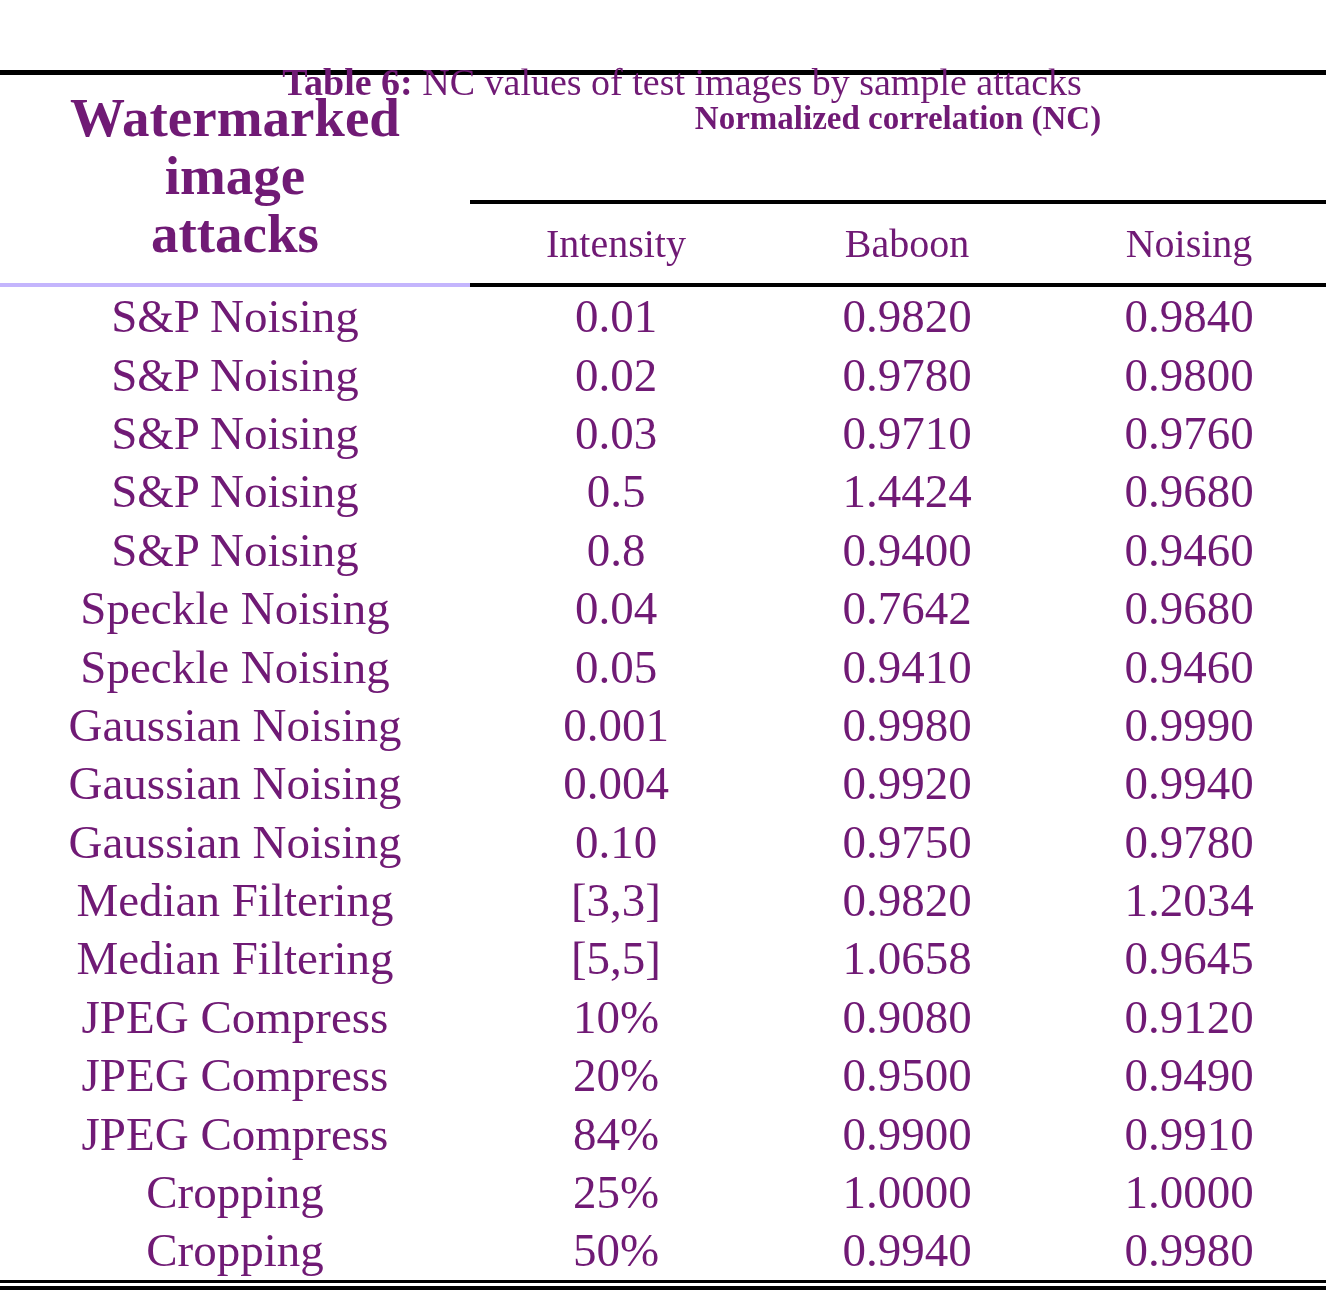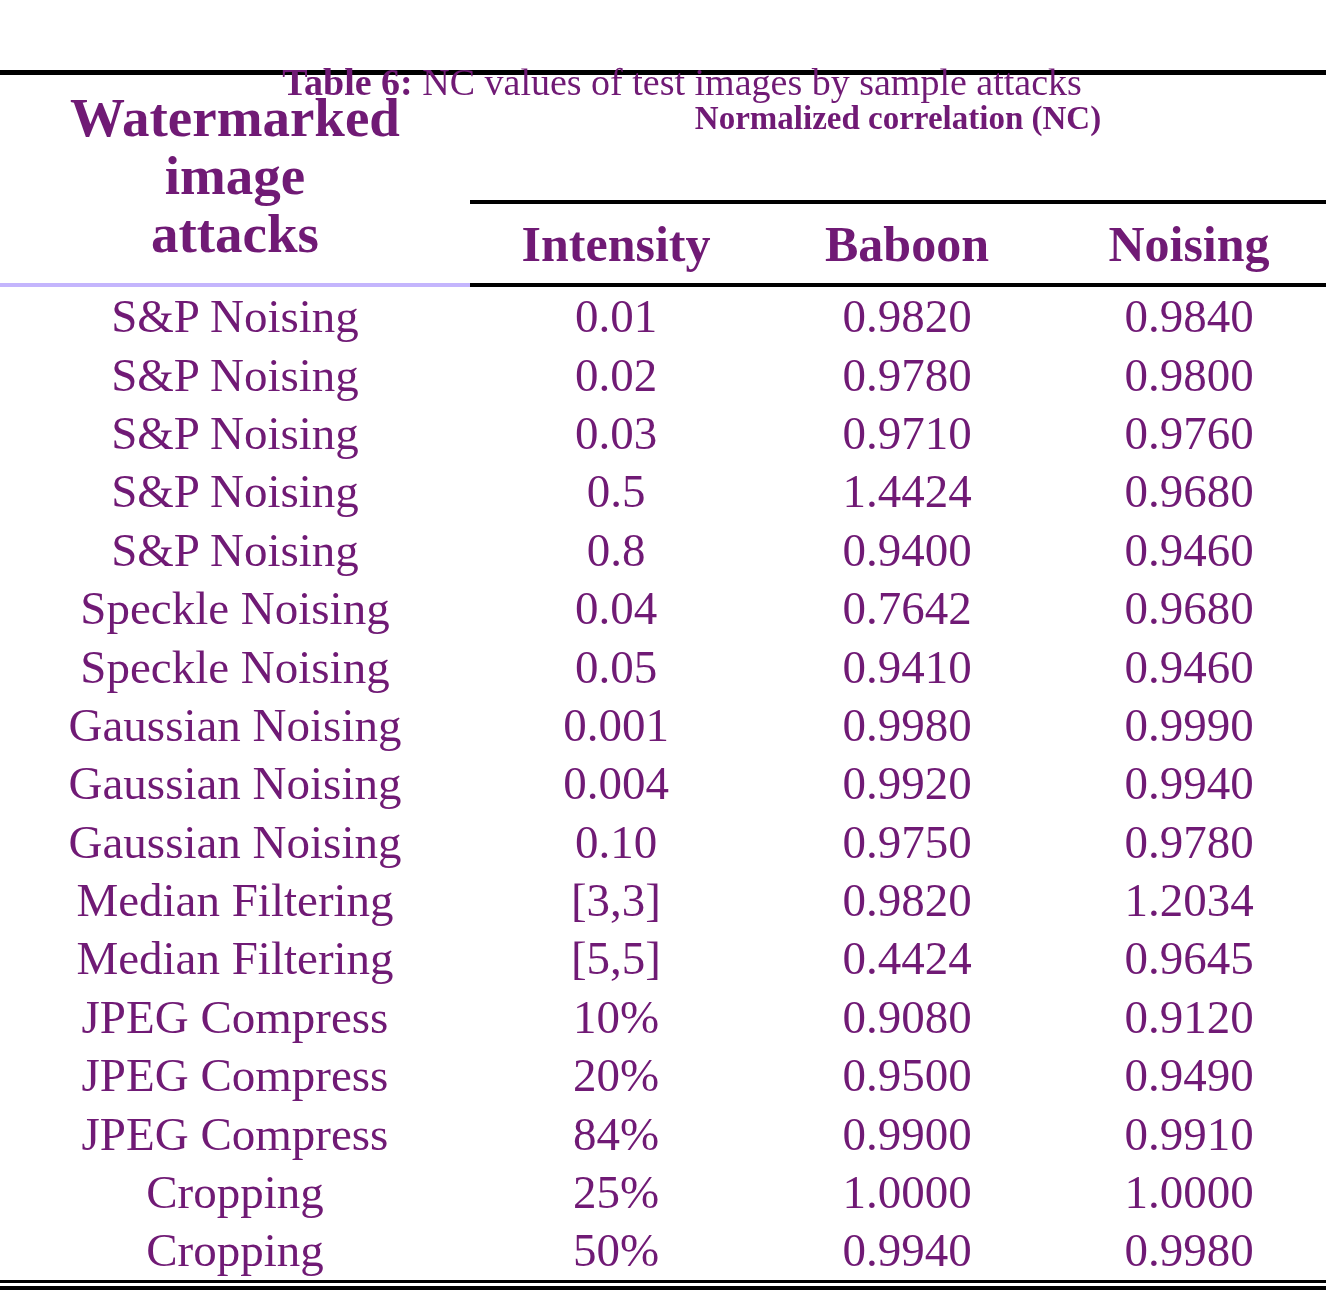--- a/index.html
+++ b/index.html
@@ -51,22 +51,22 @@
     vertical-align: top;
     height: 111px;
     padding-top: 14px;
     font-weight: bold;
     font-size: 33px;
     line-height: 58px;
     border-bottom: 4px solid #000; 
   }
   tr.sub-head-row th {
     height: 79px;
-    font-weight: bold;
-    font-size: 50px;
+    font-weight: normal;
+    font-size: 40px;
     border-bottom: 4px solid #000; 
   }
   tbody td {
     height: 58.4px;
     font-size: 47px;
   }
 </style>
 </head>
 <body>
 
@@ -163,21 +163,21 @@
           </tr>
           <tr>
             <td>Median Filtering</td>
             <td>[3,3]</td>
             <td>0.9820</td>
             <td>1.2034</td>
           </tr>
           <tr>
             <td>Median Filtering</td>
             <td>[5,5]</td>
-            <td>0.4424</td>
+            <td>1.0658</td>
             <td>0.9645</td>
           </tr>
           <tr>
             <td>JPEG Compress</td>
             <td>10%</td>
             <td>0.9080</td>
             <td>0.9120</td>
           </tr>
           <tr>
             <td>JPEG Compress</td>

